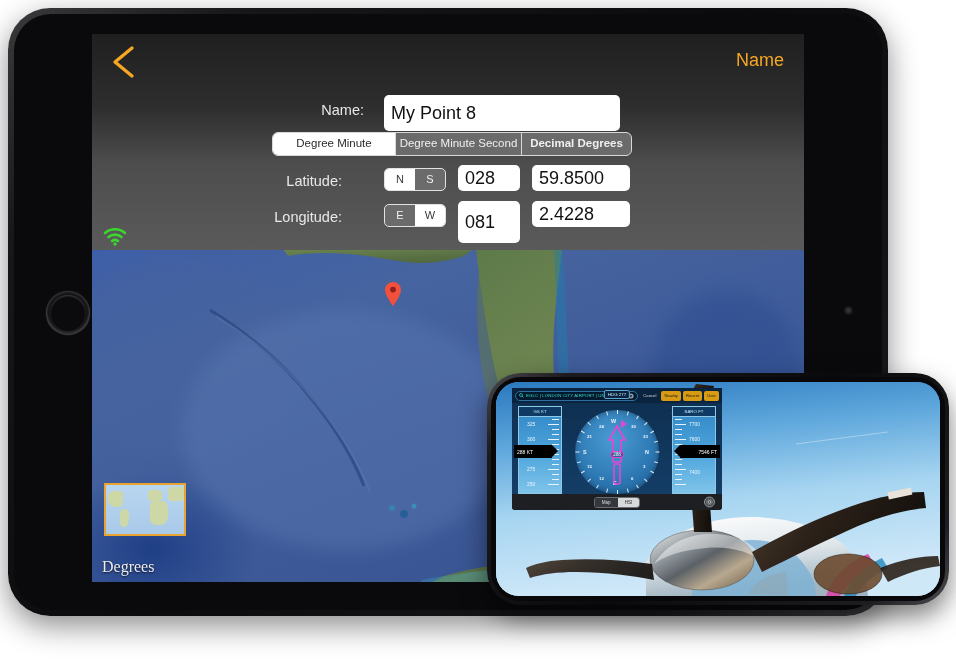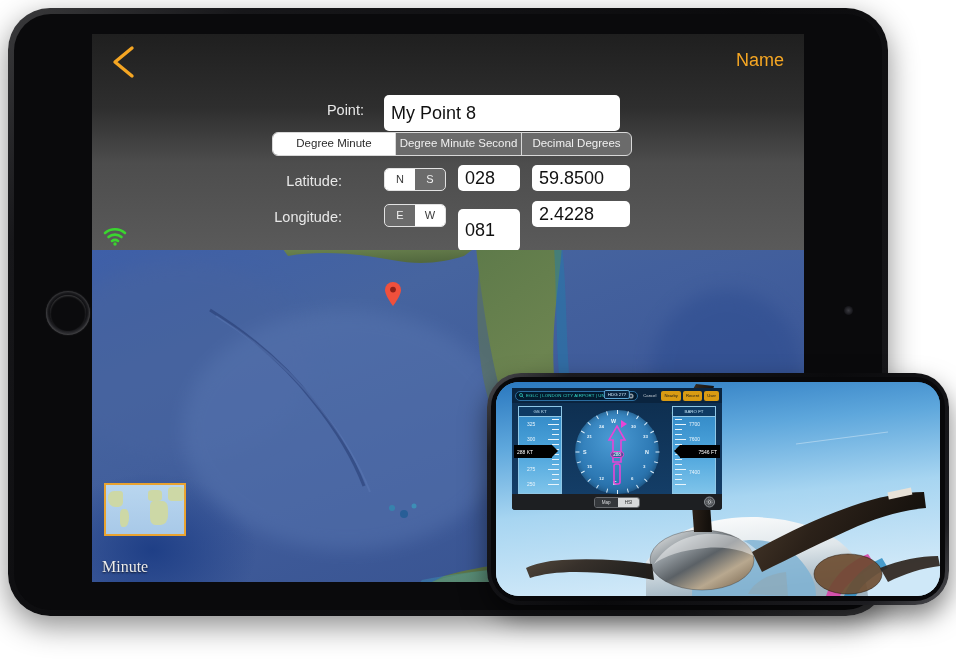--- a/index.html
+++ b/index.html
@@ -33,21 +33,21 @@
   .form-row{position:relative;height:38px;margin-top:2px;}
   .lbl{position:absolute;color:#e8e8e8;font-size:14.5px;text-align:right;width:120px;}
   .fld{position:absolute;background:#fff;border-radius:5px;box-sizing:border-box;
        font-size:18px;color:#111;padding:2px 7px;display:flex;align-items:center;
        font-family:"Liberation Sans",sans-serif;overflow:hidden;}
 
   
   .seg{position:absolute;display:flex;border:1px solid #d8d8d8;border-radius:6px;overflow:hidden;background:#6b6b6b;}
   .seg div{font-size:11.5px;text-align:center;padding:5px 0;color:#f0f0f0;cursor:pointer;
            border-right:1px solid #d8d8d8;line-height:1;}
-  .seg div:last-child{border-right:none;}
+  .seg div:last-child{border-right:none;font-weight:bold;}
   .seg div.on{background:#ffffff;color:#2b2b2b;}
 
   .seg-sm{position:absolute;display:flex;border:1px solid #e2e2e2;border-radius:5px;overflow:hidden;background:#6b6b6b;}
   .seg-sm div{width:30px;font-size:11px;text-align:center;padding:5px 0;color:#f2f2f2;cursor:pointer;line-height:1;}
   .seg-sm div.on{background:#ffffff;color:#3a3a3a;}
 
   
   .wifi{position:absolute;left:10px;top:192px;width:26px;height:20px;}
 
   
@@ -128,21 +128,21 @@
         <div class="nav-top">
           <div class="back-chevron">
             <svg width="34" height="40" viewBox="0 0 34 40">
               <polyline points="26,6 9,20 26,34" fill="none" stroke="#f5a623" stroke-width="3.4" stroke-linecap="round" stroke-linejoin="round"></polyline>
             </svg>
           </div>
           <div class="save-btn">Name</div>
         </div>
 
         <div class="form-row">
-          <div class="lbl" style="left:152px;top:10px;">Point:</div>
+          <div class="lbl" style="left:152px;top:10px;">Name:</div>
           <div class="fld" style="left:292px;top:3px;width:236px;height:36px;">My Point 8</div>
         </div>
 
         <div class="form-row" style="height:30px;">
           <div class="seg" style="left:180px;top:0px;width:358px;">
             <div class="on" style="width:122px;">Degree Minute</div>
             <div style="width:125px;">Degree Minute Second</div>
             <div style="width:109px;">Decimal Degrees</div>
           </div>
         </div>
@@ -156,21 +156,21 @@
           <div class="fld" style="left:366px;top:1px;width:62px;height:26px;">028</div>
           <div class="fld" style="left:440px;top:1px;width:98px;height:26px;">59.8500</div>
         </div>
 
         <div class="form-row" style="height:38px;margin-top:-2px;">
           <div class="lbl" style="left:130px;top:9px;">Longitude:</div>
           <div class="seg-sm" style="left:292px;top:4px;">
             <div>E</div>
             <div class="on">W</div>
           </div>
-          <div class="fld" style="left:366px;top:1px;width:62px;height:42px;margin-top:8px;">081</div>
+          <div class="fld" style="left:366px;top:1px;width:62px;height:42px;">081</div>
           <div class="fld" style="left:440px;top:1px;width:98px;height:26px;">2.4228</div>
         </div>
 
         <div class="wifi">
           <svg width="26" height="20" viewBox="0 0 26 20">
             <path d="M3 7 A15 15 0 0 1 23 7" fill="none" stroke="#3ad62f" stroke-width="2.6" stroke-linecap="round"></path>
             <path d="M6.5 11 A10 10 0 0 1 19.5 11" fill="none" stroke="#3ad62f" stroke-width="2.6" stroke-linecap="round"></path>
             <path d="M10 15 A5 5 0 0 1 16 15" fill="none" stroke="#3ad62f" stroke-width="2.6" stroke-linecap="round"></path>
             <circle cx="13" cy="18" r="1.7" fill="#3ad62f"></circle>
           </svg>
@@ -258,21 +258,21 @@
         </div>
 
         <div class="minimap">
           <div class="mm-land" style="left:2px;top:6px;width:15px;height:16px;border-radius:40% 20% 30% 50%;"></div>
           <div class="mm-land" style="left:14px;top:24px;width:9px;height:18px;border-radius:30% 40% 50% 30%;"></div>
           <div class="mm-land" style="left:42px;top:5px;width:14px;height:11px;border-radius:30%;"></div>
           <div class="mm-land" style="left:44px;top:16px;width:18px;height:24px;border-radius:20% 30% 40% 30%;"></div>
           <div class="mm-land" style="left:62px;top:2px;width:16px;height:14px;border-radius:25%;"></div>
         </div>
 
-        <div class="google">Minute</div>
+        <div class="google">Degrees</div>
       </div>
     </div>
   </div>
 
   <div class="iphone">
     <div class="iphone-b2"></div>
     <div class="ph-screen">
 
       <svg width="444" height="214" style="position:absolute;left:0;top:0;">
         <defs>

